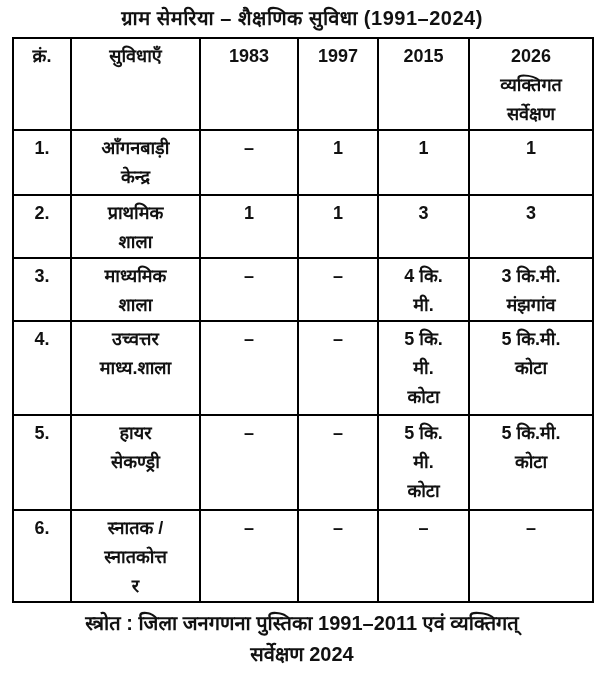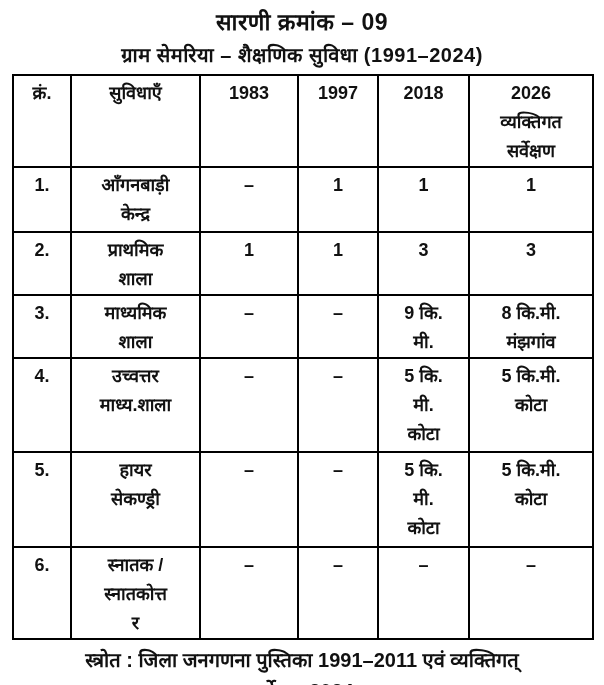--- a/index.html
+++ b/index.html
@@ -64,40 +64,39 @@
     padding-top: 5px;
     white-space: pre-line;
     color: #111111;
   }
 </style>
 </head>
 <body>
 
 <div class="page">
 
-  <div class="title">सारणी क्रमांक –  09</div>
 
   <div class="subtitle">ग्राम सेमरिया – शैक्षणिक सुविधा (1991–2024)</div>
 
   <table class="data-table">
     <colgroup>
         <col style="width: 58px;">
         <col style="width: 129px;">
         <col style="width: 98px;">
         <col style="width: 80px;">
         <col style="width: 91px;">
         <col style="width: 124px;">
       </colgroup>
     <thead>
       <tr style="height: 90px; margin-top: 44px;">
           <th>क्रं.</th>
           <th>सुविधाएँ</th>
           <th>1983</th>
           <th>1997</th>
-          <th>2018</th>
+          <th>2015</th>
           <th>2026
 व्यक्तिगत
 सर्वेक्षण</th>
         </tr>
     </thead>
     <tbody>
         <tr style="height: 65px;">
           <td>1.</td>
           <td>आँगनबाड़ी
 केन्द्र</td>
@@ -114,23 +113,23 @@
           <td>1</td>
           <td>3</td>
           <td>3</td>
         </tr>
         <tr style="height: 60px;">
           <td>3.</td>
           <td>माध्यमिक
 शाला</td>
           <td>–</td>
           <td>–</td>
-          <td>9 कि.
+          <td>4 कि.
 मी.</td>
-          <td>8 कि.मी.
+          <td>3 कि.मी.
 मंझगांव</td>
         </tr>
         <tr style="height: 94px;">
           <td>4.</td>
           <td>उच्वत्तर
 माध्य.शाला</td>
           <td>–</td>
           <td>–</td>
           <td>5 कि.
 मी.

